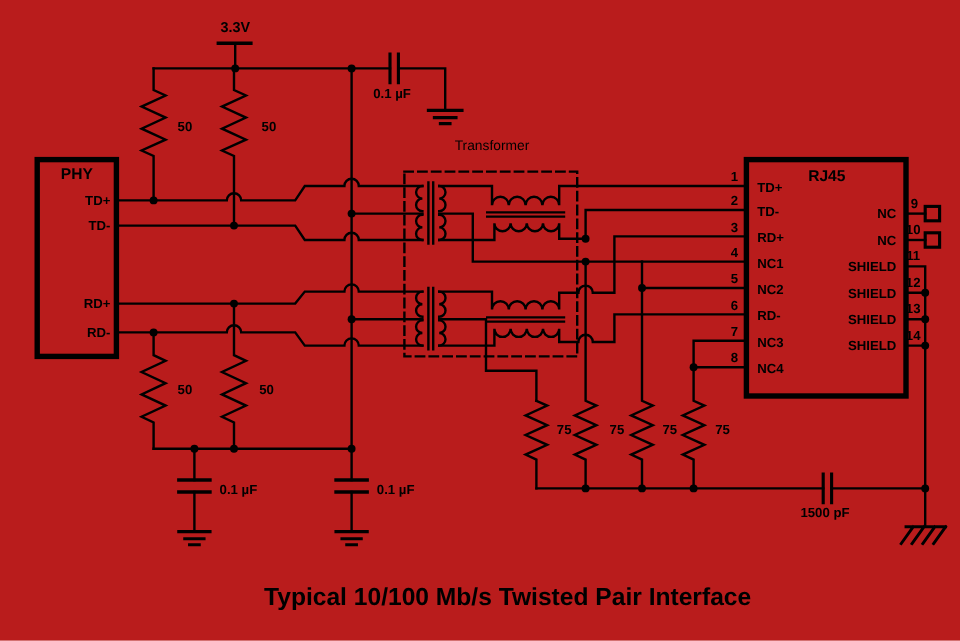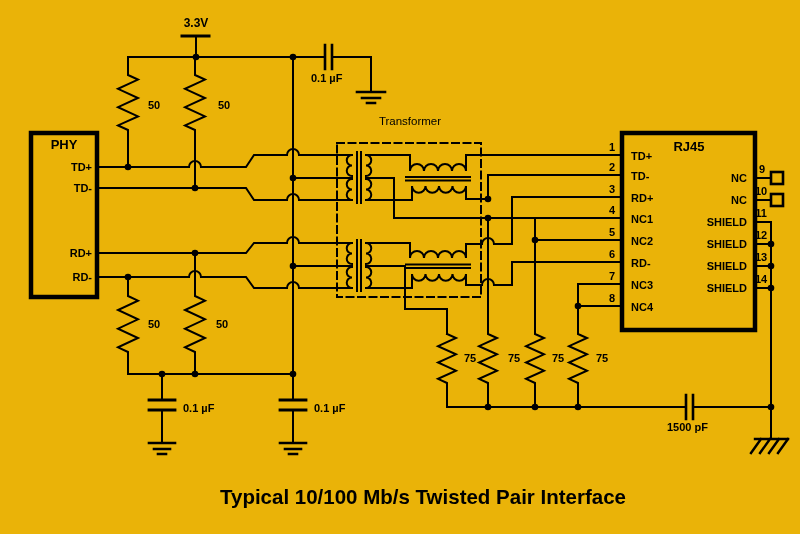--- a/index.html
+++ b/index.html
@@ -1,16 +1,16 @@
 <!DOCTYPE html>
 <html><head>
 <meta charset="utf-8">
 <style>
   html,body{margin:0;padding:0;background:#fff;}
-  #stage{position:relative;width:800px;height:534px;background:#eab308;overflow:hidden;
+  #stage{position:relative;width:800px;height:534px;background:#b91c1c;overflow:hidden;
          font-family:"Liberation Sans","DejaVu Sans",sans-serif;}
   svg{position:absolute;left:0;top:0;}
   text{fill:#000;stroke:none;font-family:"Liberation Sans","DejaVu Sans",sans-serif;}
   .lbl{font-size:11px;font-weight:700;}
   .val{font-size:11px;font-weight:700;}
   .boxname{font-size:13px;font-weight:700;}
   .xfname{font-size:11.5px;font-weight:400;}
   .pinnum{font-size:11px;font-weight:700;}
   .title{font-size:20.5px;font-weight:700;}
   .supply{font-size:12px;font-weight:700;}

